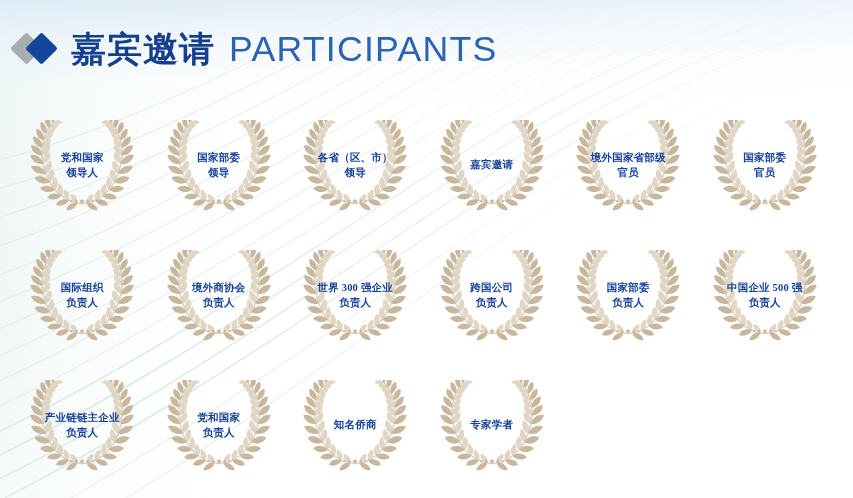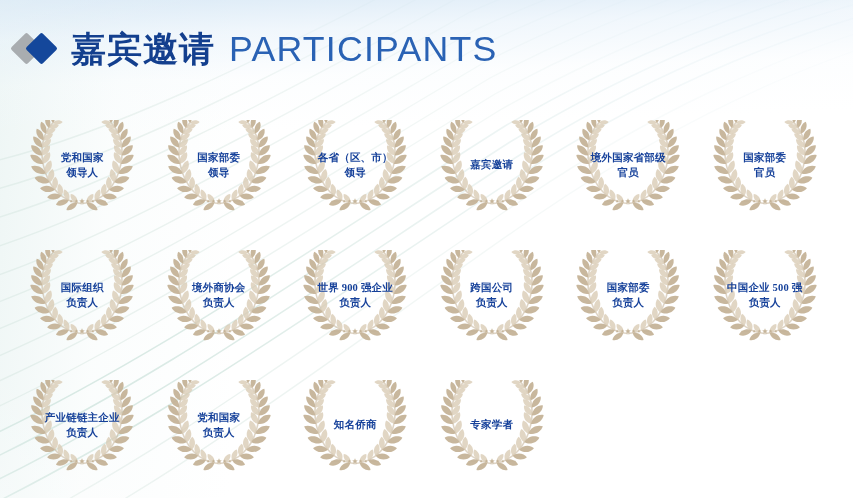--- a/index.html
+++ b/index.html
@@ -884,21 +884,21 @@
               <path d="M-14.00,-9.00L-13.47,-7.73L-12.10,-7.62L-13.14,-6.72L-12.82,-5.38L-14.00,-6.10L-15.18,-5.38L-14.86,-6.72L-15.90,-7.62L-14.53,-7.73Z" fill="#c3b195" opacity="0.95"></path>
               <path d="M-7.20,-9.60L-6.51,-7.95L-4.73,-7.80L-6.09,-6.64L-5.67,-4.90L-7.20,-5.83L-8.73,-4.90L-8.31,-6.64L-9.67,-7.80L-7.89,-7.95Z" fill="#c3b195" opacity="0.95"></path>
               <path d="M0.00,-10.80L1.01,-8.38L3.61,-8.17L1.63,-6.47L2.23,-3.93L0.00,-5.29L-2.23,-3.93L-1.63,-6.47L-3.61,-8.17L-1.01,-8.38Z" fill="#c3b195" opacity="0.95"></path>
               <path d="M7.20,-9.60L7.89,-7.95L9.67,-7.80L8.31,-6.64L8.73,-4.90L7.20,-5.83L5.67,-4.90L6.09,-6.64L4.73,-7.80L6.51,-7.95Z" fill="#c3b195" opacity="0.95"></path>
               <path d="M14.00,-9.00L14.53,-7.73L15.90,-7.62L14.86,-6.72L15.18,-5.38L14.00,-6.10L12.82,-5.38L13.14,-6.72L12.10,-7.62L13.47,-7.73Z" fill="#c3b195" opacity="0.95"></path>
               <line x1="-31" y1="-7" x2="-19.5" y2="-7" stroke="#c3b195" stroke-width="1.1" opacity="0.6"></line>
               <line x1="19.5" y1="-7" x2="31" y2="-7" stroke="#c3b195" stroke-width="1.1" opacity="0.6"></line>
             </g>
           </svg>
           <div class="badge-label">
-            <div>世界 900 强企业</div>
+            <div>世界 300 强企业</div>
             <div>负责人</div>
           </div>
         </div>
         <div class="badge">
           <svg class="wreath-svg" viewBox="-62 -112 124 124">
             <g transform="translate(0,-4)">
               <g>
                 <path d="M0,0 C -26,-2 -44,-22 -50,-50 C -55,-74 -49,-94 -36,-106" fill="none" stroke="#c3b195" stroke-width="2.1" opacity="0.55"></path>
                 <path d="M0,0 C 4.983299999999999,-5.0624 12.956579999999999,-4.151168 16.610999999999997,0 C 12.956579999999999,4.151168 4.983299999999999,5.0624 0,0 Z" transform="translate(-6.084352,-0.82048) rotate(-212.43641912524959)" fill="#c3b195" opacity="0.92"></path>
                 <path d="M0,0 C 4.285637999999999,-4.657408 11.142658799999998,-3.81907456 14.285459999999997,0 C 11.142658799999998,3.81907456 4.285637999999999,4.657408 0,0 Z" transform="translate(-6.084352,-0.82048) rotate(-126.43641912524959)" fill="#d8cbb3" opacity="0.78"></path>

